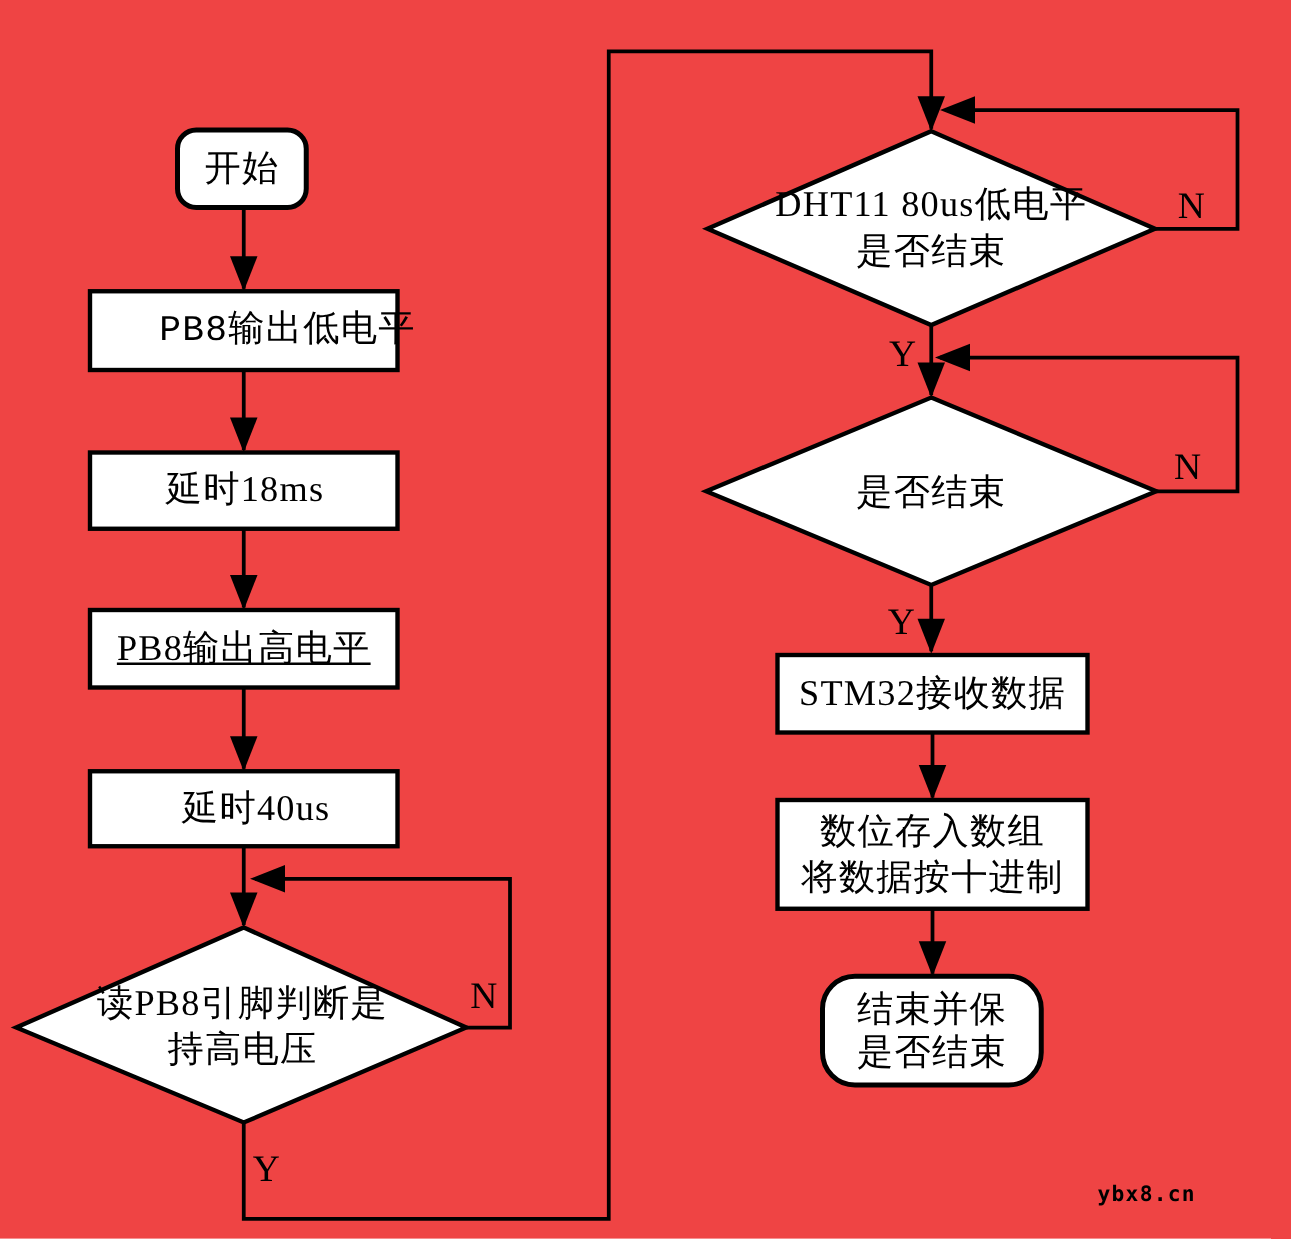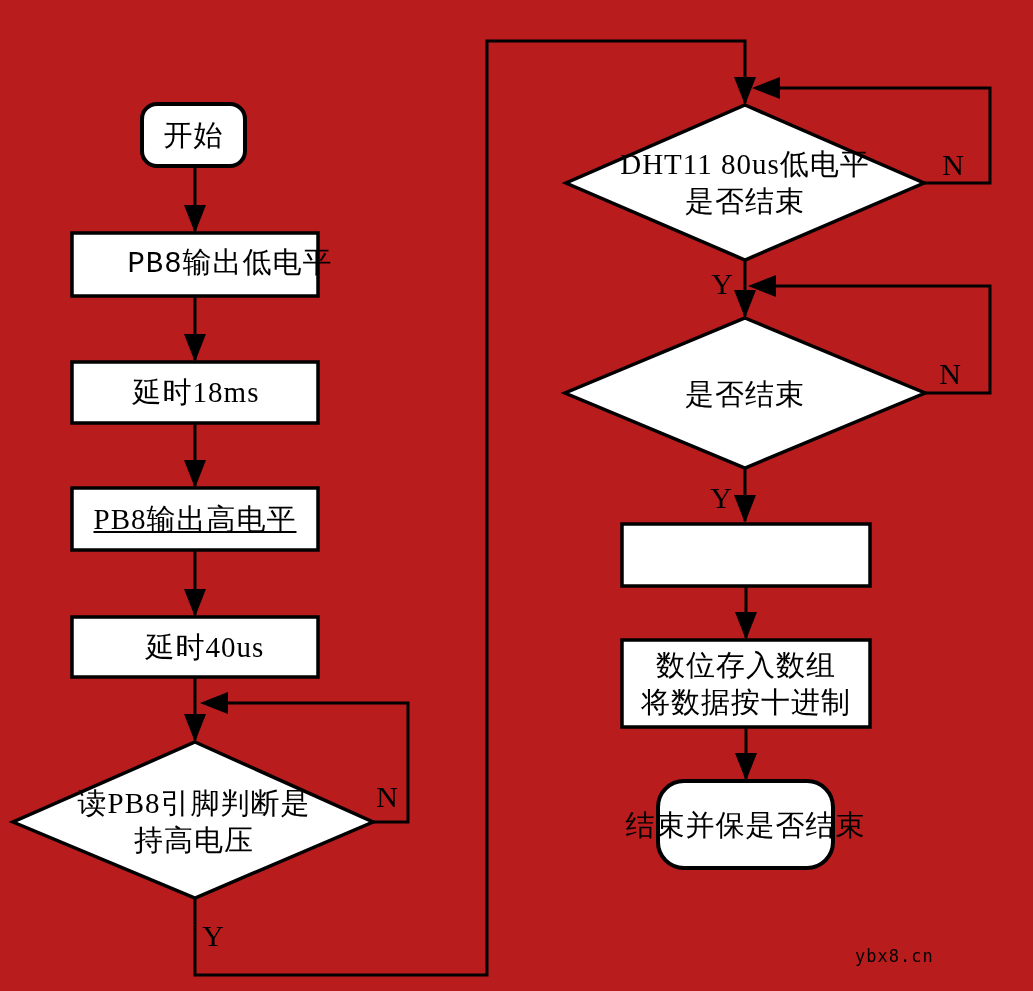--- a/index.html
+++ b/index.html
@@ -1,19 +1,19 @@
 <!DOCTYPE html>
 <html><head>
 <meta charset="utf-8">
 <style>
   html,body{margin:0;padding:0;background:#ffffff;}
   #canvas{
     position:relative;
     width:1033px;height:991px;
-    background:#b91c1c;
+    background:#ef4444;
     font-family:"Liberation Serif","DejaVu Serif",serif;
     color:#000;
     overflow:hidden;
   }
   #canvas svg{position:absolute;left:0;top:0;}
   .lbl{
     position:absolute;
     display:flex;align-items:center;justify-content:center;
     text-align:center;
     font-size:29px;
@@ -26,23 +26,23 @@
   .branch{
     position:absolute;
     font-size:30px;
     width:30px;height:38px;
     display:flex;align-items:center;justify-content:center;
     color:#000;
   }
   .terminal-lbl{line-height:34px;}
   #watermark{
     position:absolute;
-    left:855px;top:946px;
+    left:878px;top:946px;
     font-family:"DejaVu Sans Mono","Liberation Mono",monospace;
-    font-weight:normal;
+    font-weight:bold;
     font-size:17px;
     letter-spacing:1px;
     color:#000;
   }
 </style>
 </head>
 <body>
 
 <div id="canvas">
 
@@ -120,27 +120,28 @@
 
   <div class="lbl" style="left:585px;top:146px;width:320px;height:74px;flex-direction:column;">
     <span class="ln">DHT11 80us低电平</span>
     <span class="ln">是否结束</span>
   </div>
 
   <div class="lbl" style="left:585px;top:357px;width:320px;height:74px;flex-direction:column;">
     <span class="ln">是否结束</span>
   </div>
 
+  <div class="lbl" style="left:622px;top:524px;width:248px;height:62px;">STM32接收数据</div>
 
   <div class="lbl" style="left:622px;top:640px;width:248px;height:87px;flex-direction:column;">
     <span class="ln">数位存入数组</span>
     <span class="ln">将数据按十进制</span>
   </div>
 
-  <div class="lbl terminal-lbl" style="left:658px;top:781px;width:175px;height:87px;flex-direction:row;">
+  <div class="lbl terminal-lbl" style="left:658px;top:781px;width:175px;height:87px;flex-direction:column;">
     <span class="ln">结束并保</span>
     <span class="ln">是否结束</span>
   </div>
 
   <div class="branch" style="left:372px;top:778px;">N</div>
   <div class="branch" style="left:198px;top:917px;">Y</div>
   <div class="branch" style="left:938px;top:146px;">N</div>
   <div class="branch" style="left:707px;top:265px;">Y</div>
   <div class="branch" style="left:935px;top:355px;">N</div>
   <div class="branch" style="left:706px;top:479px;">Y</div>

